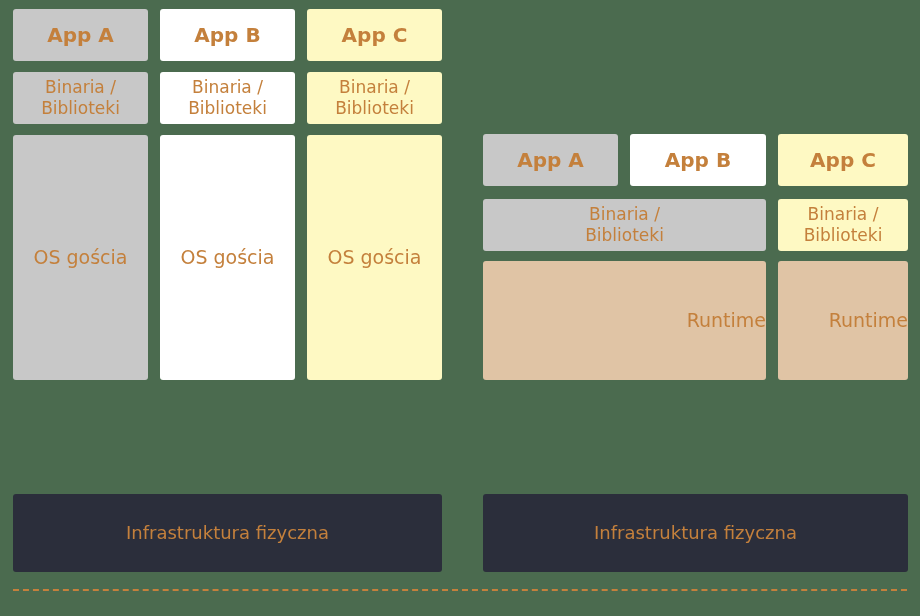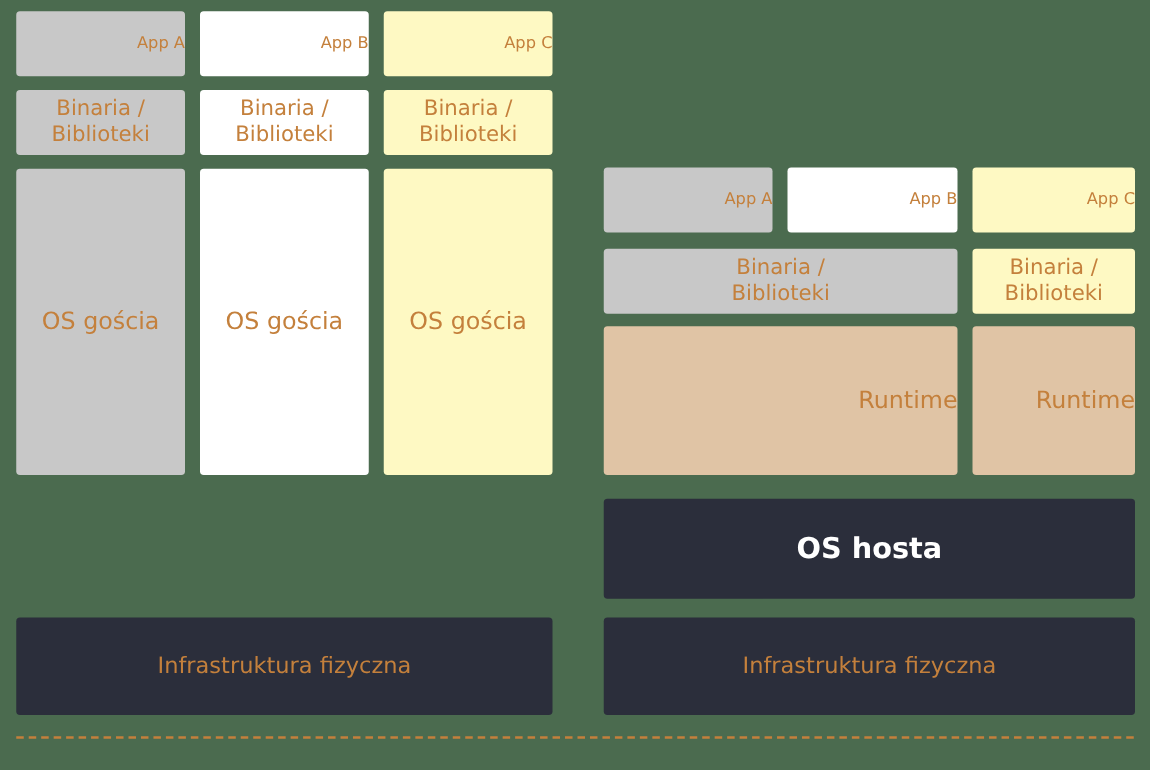--- a/index.html
+++ b/index.html
@@ -30,23 +30,22 @@
     border-radius: 3px;
     line-height: 1.22;
   }
   .shade-a { background: #c8c8c8; }
   .shade-b { background: #ffffff; }
   .shade-c { background: #fef9c3; }
   .shade-runtime { background: #e0c4a5; }
   .shade-dark { background: #2b2e3b; }
 
   .app-label {
-    font-weight: normal;
-    font-size: 13px;
-    justify-content: flex-end;
+    font-weight: bold;
+    font-size: 20px;
   }
   .bin-label {
     font-size: 17px;
     white-space: pre-line;
   }
   .os-label {
     font-size: 19px;
   }
   .runtime-label {
     font-size: 19px;
@@ -132,23 +131,20 @@
 Biblioteki</span>
   </div>
 
   <div class="box shade-runtime runtime-label" style="left:483px; top:261px; width:283px; height:119px;">
     <span>Runtime</span>
   </div>
   <div class="box shade-runtime runtime-label" style="left:778px; top:261px; width:130px; height:119px;">
     <span>Runtime</span>
   </div>
 
-  <div class="box shade-dark host-label" style="left:483px; top:399px; width:425px; height:80px;">
-    <span>OS hosta</span>
-  </div>
 
   <div class="box shade-dark infra-label" style="left:483px; top:494px; width:425px; height:78px;">
     <span>Infrastruktura fizyczna</span>
   </div>
 
   <div class="divider"></div>
 
 </div>
 
 </body></html>

